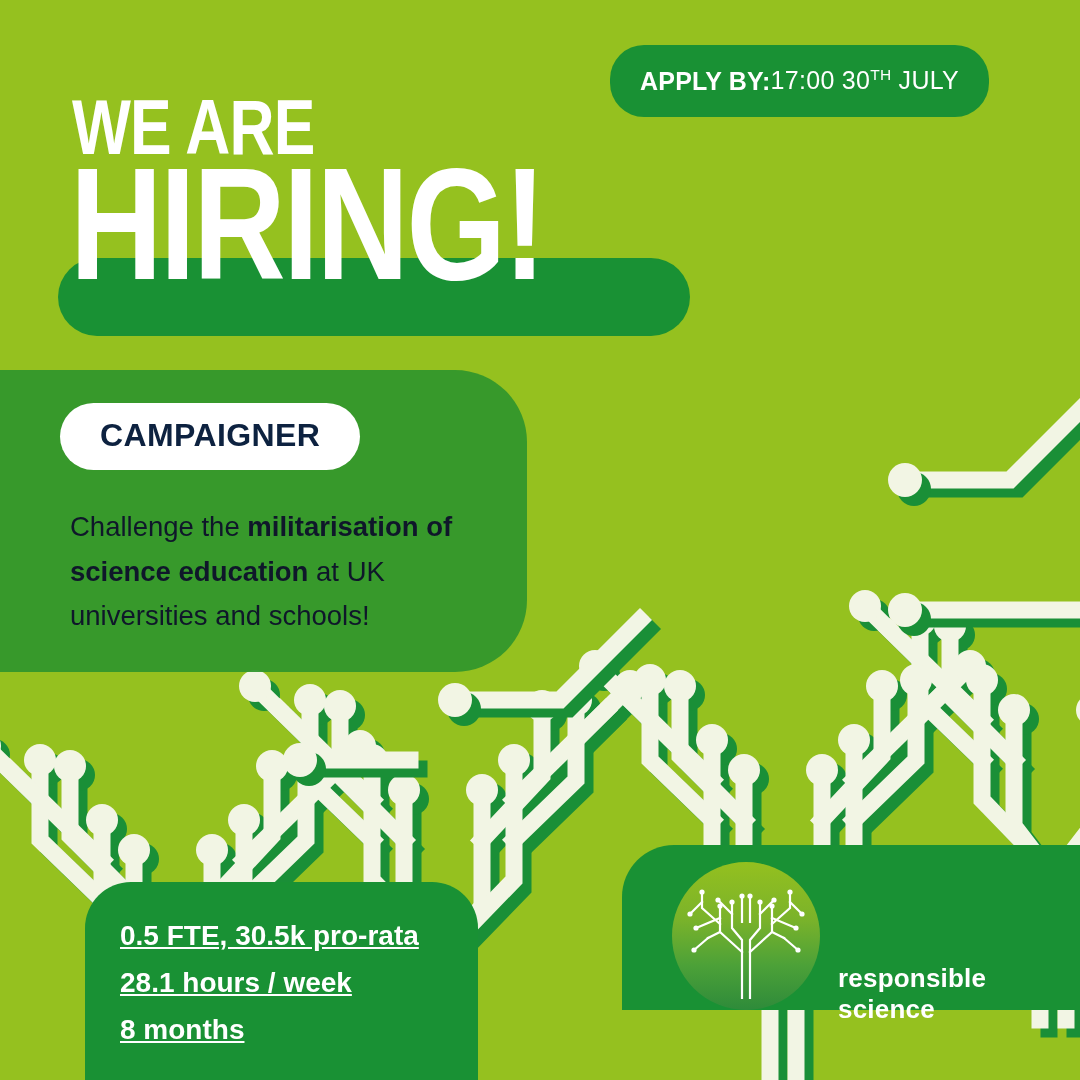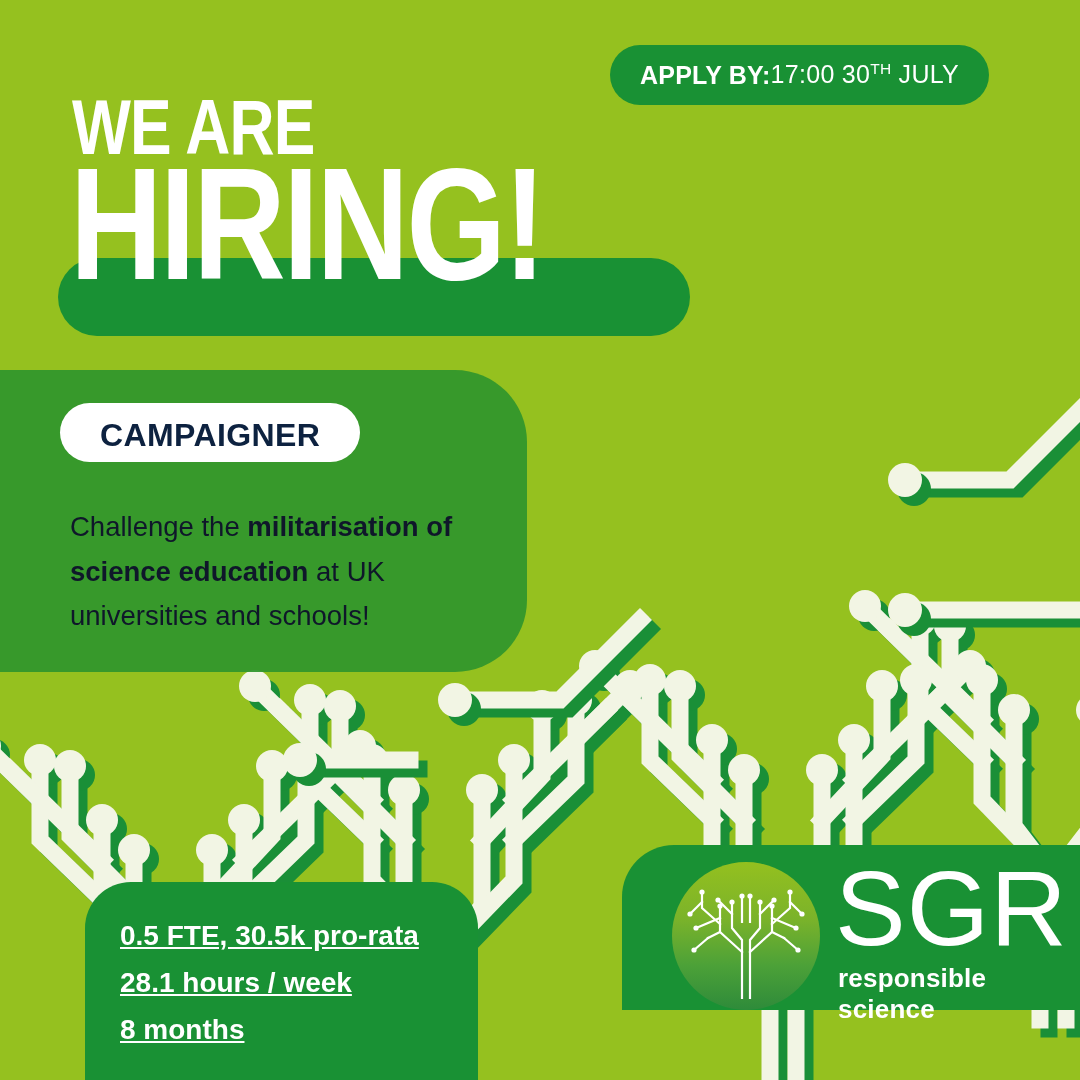--- a/index.html
+++ b/index.html
@@ -7,21 +7,21 @@
     position:relative;width:1080px;height:1080px;overflow:hidden;
     background:#95c11f;
     font-family:"Liberation Sans",sans-serif;
   }
 
   
   .circuit{position:absolute;inset:0;width:1080px;height:1080px;}
 
   
   .apply-pill{
-    position:absolute;left:610px;top:45px;height:60px;
+    position:absolute;left:610px;top:45px;height:72px;
     display:flex;align-items:center;gap:0;
     padding:0 30px;border-radius:34px;background:#199134;
     white-space:nowrap;
   }
   .apply-label{
     color:#ffffff;font-size:25px;font-weight:bold;letter-spacing:.2px;
     font-family:"Liberation Sans",sans-serif;
   }
   .apply-value{
     color:#ffffff;font-size:25px;font-weight:400;
@@ -50,21 +50,21 @@
   }
 
   
   .role-card{
     position:absolute;left:-40px;top:370px;width:567px;height:302px;
     background:rgba(47,150,44,.93);
     border-top-right-radius:72px;border-bottom-right-radius:72px;
   }
   .role-pill{
     position:absolute;left:60px;top:403px;
-    padding:14px 40px 8px;border-radius:40px;background:#ffffff;
+    padding:14px 40px 16px;border-radius:40px;background:#ffffff;
   }
   .role-pill-text{
     color:#0d2240;font-size:32px;font-weight:bold;letter-spacing:.4px;
   }
   .role-desc{
     position:absolute;left:70px;top:505px;width:420px;
     color:#0f172a;font-size:27.5px;line-height:1.62;font-weight:400;
   }
   .role-desc b{font-weight:bold;}
 
@@ -249,16 +249,15 @@
           <circle cx="102" cy="38" r="2.6"></circle>
         <circle cx="18" cy="52" r="2.6"></circle>
           <circle cx="130" cy="52" r="2.6"></circle>
         <circle cx="22" cy="88" r="2.6"></circle>
           <circle cx="126" cy="88" r="2.6"></circle>
         <circle cx="70" cy="34" r="2.6"></circle>
           <circle cx="78" cy="34" r="2.6"></circle>
       </g>
     </svg>
   </div>
-  <div class="logo-word">SGR</div>
   <div class="logo-tag">responsible science</div>
 
 </div>
 
 </body></html>

